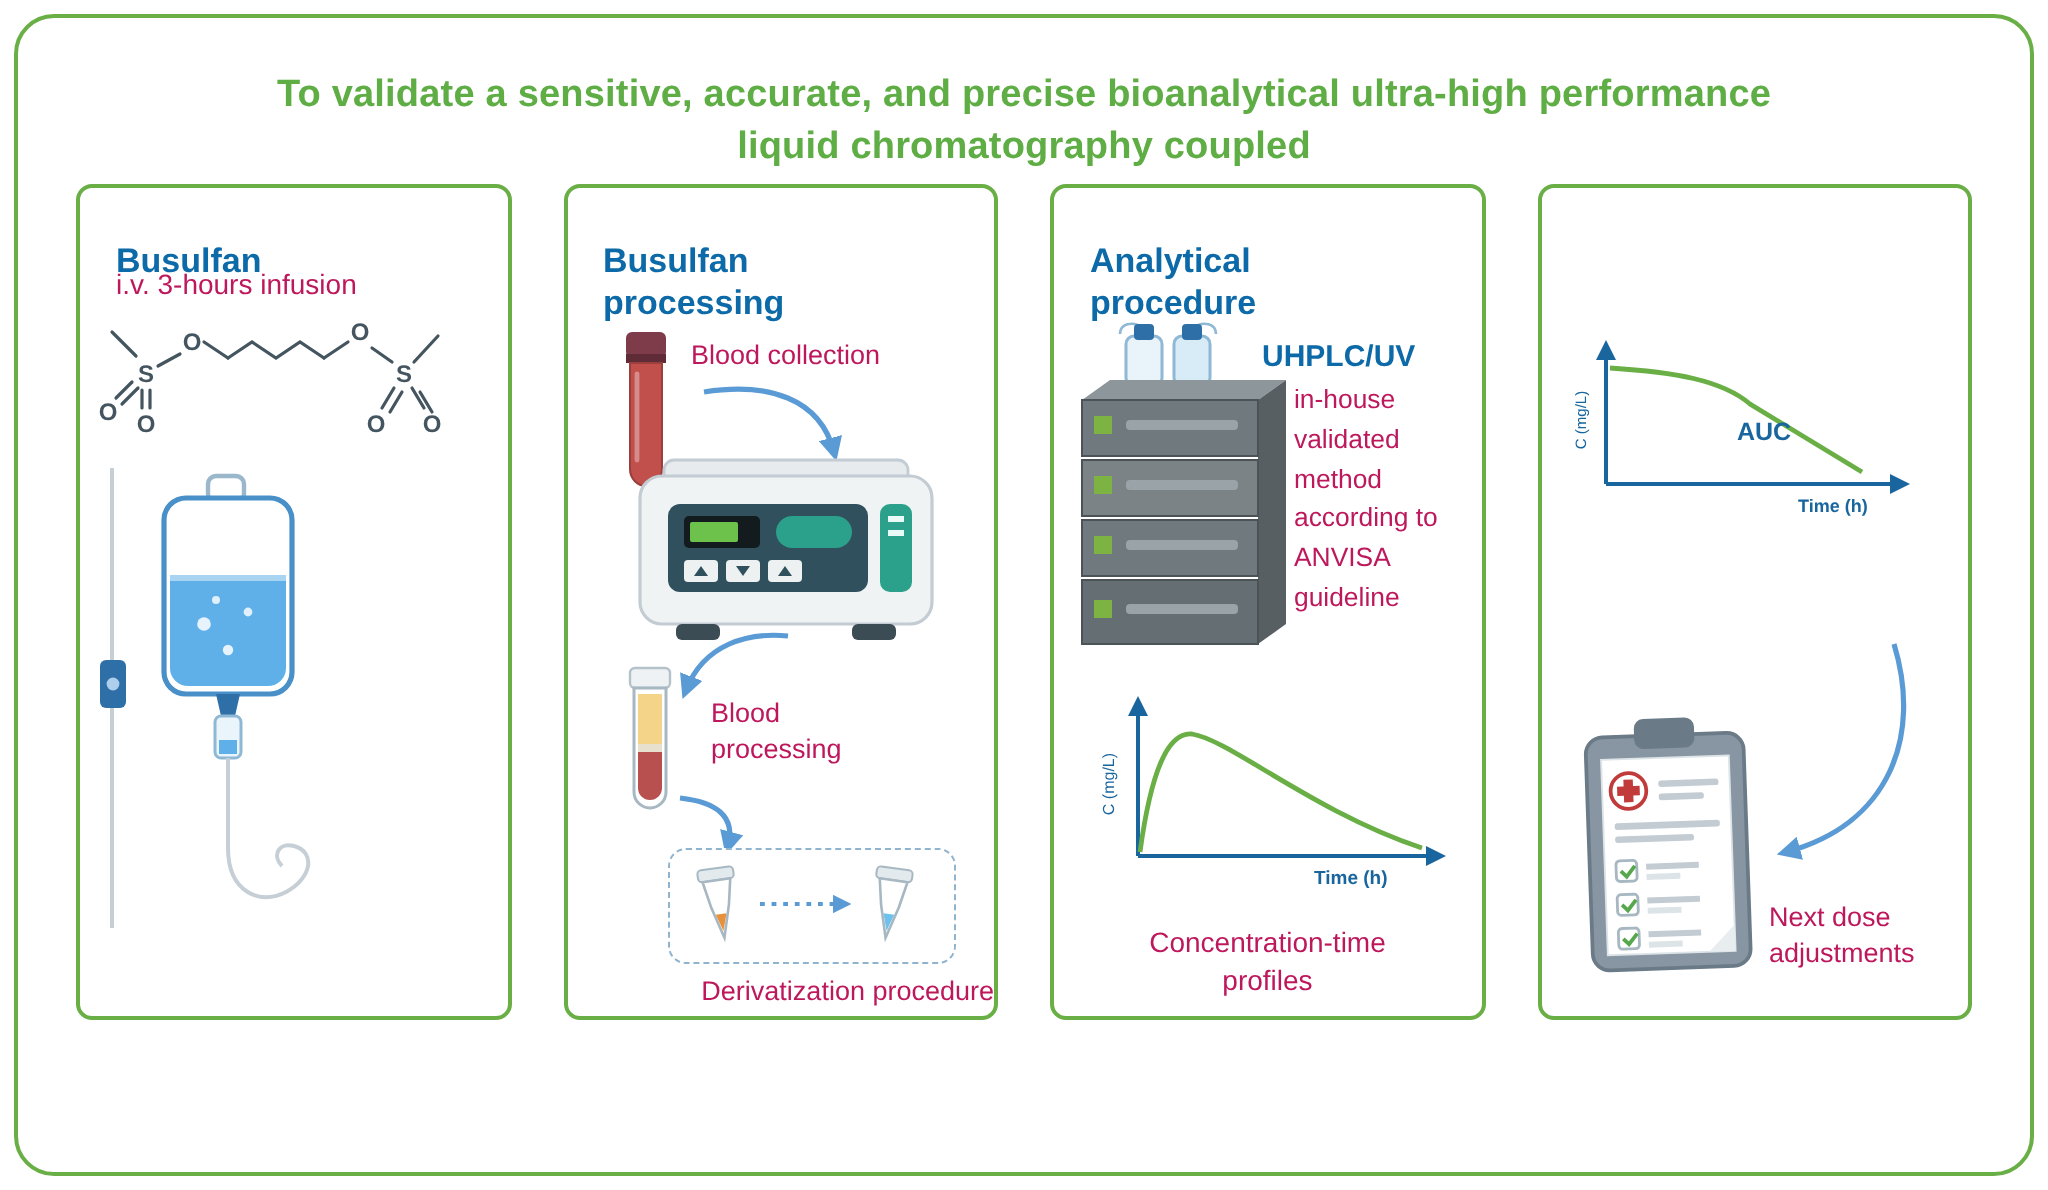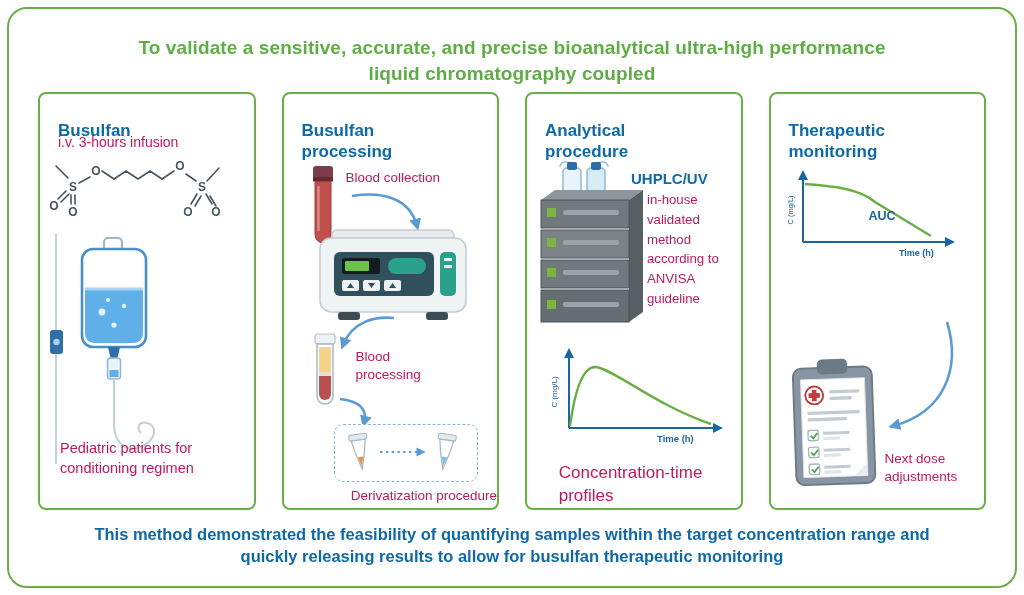--- a/index.html
+++ b/index.html
@@ -87,21 +87,20 @@
         <circle cx="60" cy="80" r="3.4" fill="#ffffff" opacity="0.85"></circle>
         <circle cx="72" cy="93" r="2.6" fill="#ffffff" opacity="0.85"></circle>
         <circle cx="82" cy="74" r="2.2" fill="#ffffff" opacity="0.8"></circle>
         <circle cx="66" cy="68" r="2" fill="#ffffff" opacity="0.8"></circle>
         <path d="M66,115 h12 l-2.5,11 h-7 z" fill="#2f6fa7"></path>
         <rect x="65.5" y="126" width="13" height="21" rx="3" fill="#e9f4fb" stroke="#8fb8d4" stroke-width="1.5"></rect>
         <rect x="67.5" y="138" width="9" height="7" fill="#5fb0e8"></rect>
         <path d="M72,147 V192 C72,214 88,221 101,214 C114,207 116,194 105,191 C97,189 94,196 99,201" stroke="#c6cfd6" stroke-width="2" fill="none"></path>
       </svg>
 
-      <div class="abs body-text" style="top:345px; left:20px; width:162px; font-size:14.5px; line-height:1.35;">Pediatric patients for conditioning regimen</div>
     </section>
 
     <section class="panel">
       <h2 class="panel-title">Busulfan processing</h2>
 
       <svg class="abs" style="top:70px; left:24px;" width="30" height="84" viewBox="0 0 30 84">
         <rect x="5" y="2" width="20" height="13" rx="3" fill="#7e3b49"></rect>
         <rect x="5" y="13" width="20" height="4.5" fill="#5f2b37"></rect>
         <path d="M7,17.5 h16 v53 a8,8.5 0 0 1 -16,0 z" fill="#c14f4b" stroke="#9a3f3c" stroke-width="1"></path>
         <line x1="10.5" y1="23" x2="10.5" y2="66" stroke="#ffffff" opacity="0.35" stroke-width="2.4" stroke-linecap="round"></line>
@@ -208,25 +207,24 @@
       <div class="abs body-text" style="top:96px; left:120px; width:90px; font-size:13.2px; line-height:1.5;">in-house validated method according to ANVISA guideline</div>
 
       <svg class="abs" style="top:246px; left:12px;" width="192" height="116" viewBox="0 0 192 116">
         <line x1="30" y1="88" x2="30" y2="12" stroke="#19669f" stroke-width="2" marker-end="url(#axh)"></line>
         <line x1="30" y1="88" x2="180" y2="88" stroke="#19669f" stroke-width="2" marker-end="url(#axh)"></line>
         <text x="18" y="52" transform="rotate(-90 18 52)" font-size="8" fill="#19669f" text-anchor="middle">C (mg/L)</text>
         <text x="118" y="102" font-size="9.5" font-weight="700" fill="#19669f">Time (h)</text>
         <path d="M31,86 C37,42 46,26 57,27 C76,30 118,66 172,84" stroke="#6aaf46" stroke-width="2.4" fill="none"></path>
       </svg>
 
-      <div class="abs body-text" style="top:368px; left:50%; transform:translateX(-50%); width:150px; font-size:17px; line-height:1.35;">Concentration-time profiles</div>
-    </section>
-
-    <section class="panel">
-      <h2 class="panel-title">Therapeutic monitoring</h2>
+      <div class="abs body-text" style="top:368px; left:50%; transform:translateX(-50%); width:150px; text-align:center; font-size:14px; line-height:1.35;">Concentration-time profiles</div>
+    </section>
+
+    <section class="panel">
 
       <svg class="abs" style="top:68px; left:8px;" width="198" height="112" viewBox="0 0 198 112">
         <line x1="24" y1="80" x2="24" y2="12" stroke="#19669f" stroke-width="2" marker-end="url(#axh)"></line>
         <line x1="24" y1="80" x2="172" y2="80" stroke="#19669f" stroke-width="2" marker-end="url(#axh)"></line>
         <text x="14" y="48" transform="rotate(-90 14 48)" font-size="7.5" fill="#19669f" text-anchor="middle">C (mg/L)</text>
         <text x="120" y="94" font-size="9" font-weight="700" fill="#19669f">Time (h)</text>
         <path d="M26,22 C58,24 82,28 96,40 L152,74" stroke="#6aaf46" stroke-width="2.4" fill="none"></path>
         <text x="103" y="58" font-size="12.5" font-weight="600" fill="#19669f" text-anchor="middle">AUC</text>
       </svg>
 
@@ -265,14 +263,13 @@
           <rect x="38" y="116" width="28" height="3.2" fill="#c3ccd3"></rect>
           <rect x="38" y="121.5" width="18" height="3.2" fill="#dde4e8"></rect>
         </g>
       </svg>
 
       <div class="abs body-text" style="top:356px; left:114px; width:94px; font-size:13.5px; line-height:1.35;">Next dose adjustments</div>
     </section>
 
   </div>
 
-  <div class="footer-text">This method demonstrated the feasibility of quantifying samples within the target concentration range and quickly releasing results to allow for busulfan therapeutic monitoring</div>
 </div>
 
 </body></html>

